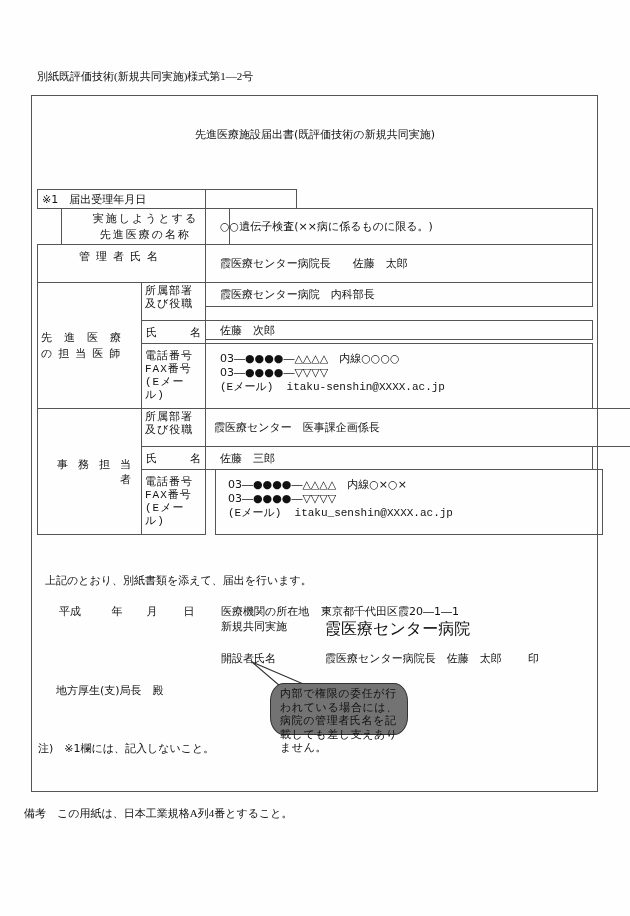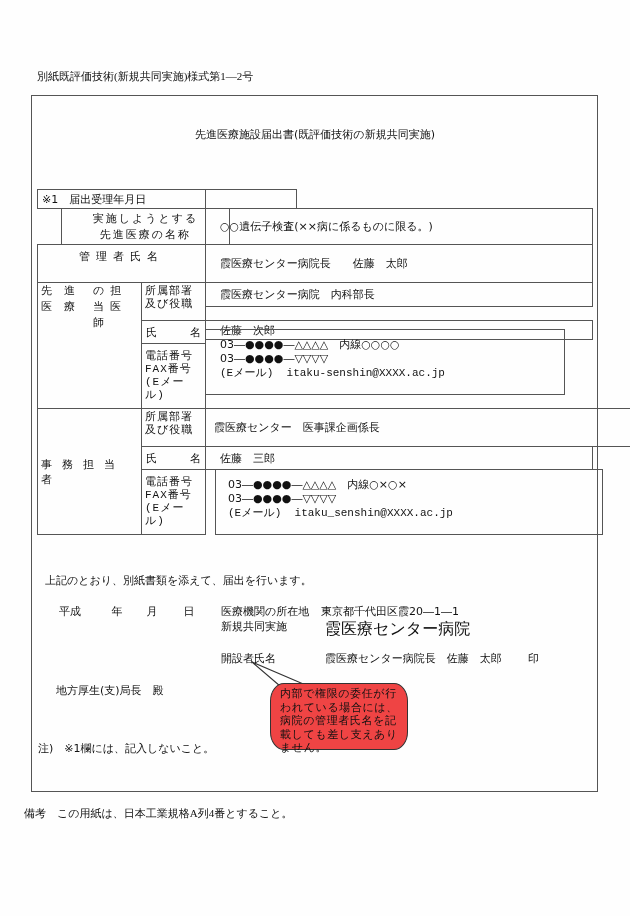--- a/index.html
+++ b/index.html
@@ -27,22 +27,22 @@
   #inst-addr-label { left:221px; top:604px; font-size:11px; }
   #inst-addr { left:321px; top:604px; font-size:11px; }
   #inst-name-label { left:221px; top:619px; font-size:11px; }
   #inst-name { left:325px; top:619px; font-size:16px; }
   #founder-label { left:221px; top:651px; font-size:11px; }
   #founder-name { left:325px; top:651px; font-size:11px; }
   #seal { left:528px; top:651px; font-size:11px; }
   #addressee { left:56px; top:683px; font-size:11px; }
   #note { left:38px; top:741px; font-size:11px; }
   #remark { left:24px; top:806px; font-size:11px; }
-  #bubble { left:270px; top:683px; width:138px; height:67px; border:1.2px solid #333; border-radius:14px/18px;
-            box-sizing:border-box; background:#ef4444; font-size:11px; line-height:13.5px; padding:3px 0 0 9px; white-space:normal; letter-spacing:0.6px; }
+  #bubble { left:270px; top:683px; width:138px; height:52px; border:1.2px solid #333; border-radius:14px/18px;
+            box-sizing:border-box; background:#737373; font-size:11px; line-height:13.5px; padding:3px 0 0 9px; white-space:normal; letter-spacing:0.6px; }
   #bubble-tail { left:250px; top:660px; }
 </style>
 </head>
 <body>
 
 <div class="abs serif" id="form-id">別紙既評価技術(新規共同実施)様式第1―2号</div>
 
 <div class="abs" id="outer-frame"></div>
 
 <div class="abs sans" id="title">先進医療施設届出書(既評価技術の新規共同実施)</div>
@@ -52,48 +52,48 @@
 
 <div class="cell lbl sans" style="left:37px;top:208px;width:169px;height:37px;">
   <span>実施しようとする</span>
   <span>先進医療の名称</span>
 </div>
 <div class="cell val sans" style="left:205px;top:208px;width:388px;height:37px;">○○遺伝子検査(××病に係るものに限る。)</div>
 
 <div class="cell sans" style="left:37px;top:244px;width:169px;height:39px;text-align:center;padding-top:4px;letter-spacing:6px;">管理者氏名</div>
 <div class="cell val sans" style="left:205px;top:244px;width:388px;height:39px;">霞医療センター病院長　　佐藤　太郎</div>
 
-<div class="cell sans" style="left:37px;top:282px;width:105px;height:127px;display:flex;flex-direction:row;justify-content:center;padding-left:3px;line-height:16px;">
+<div class="cell sans" style="left:37px;top:282px;width:105px;height:127px;display:flex;flex-direction:column;justify-content:center;padding-left:3px;line-height:16px;">
   <span style="letter-spacing:12px;">先進医療</span>
   <span style="letter-spacing:6px;">の担当医師</span>
 </div>
 <div class="cell sub mono" style="left:141px;top:282px;width:65px;height:39px;">
   <div>所属部署</div>
   <div>及び役職</div>
 </div>
 <div class="cell val sans" style="left:205px;top:282px;width:388px;height:25px;">霞医療センター病院　内科部長</div>
 
 <div class="cell sub-jst sans" style="left:141px;top:320px;width:65px;height:24px;">
   <span>氏</span>
   <span>名</span>
 </div>
 <div class="cell val sans" style="left:205px;top:320px;width:388px;height:20px;">佐藤　次郎</div>
 
 <div class="cell sub mono" style="left:141px;top:343px;width:65px;height:66px;padding-top:6px;">
   <div>電話番号</div>
   <div>FAX番号</div>
   <div>(Eメール)</div>
 </div>
-<div class="cell valtop sans" style="left:205px;top:329px;width:360px;height:66px;">
+<div class="cell valtop sans" style="left:205px;top:343px;width:388px;height:66px;">
   <div>03―●●●●―△△△△　内線○○○○</div>
   <div>03―●●●●―▽▽▽▽</div>
   <div class="mono"><span>(Eメール)</span>&nbsp;&nbsp;<span>itaku-senshin@XXXX.ac.jp</span></div>
 </div>
 
-<div class="cell sans" style="left:37px;top:408px;width:105px;height:127px;display:flex;align-items:center;padding-left:3px;letter-spacing:10px;">事務担当者</div>
+<div class="cell sans" style="left:37px;top:408px;width:105px;height:127px;display:flex;align-items:center;padding-left:13px;letter-spacing:10px;text-align:right;">事務担当者</div>
 <div class="cell sub mono" style="left:141px;top:408px;width:65px;height:39px;">
   <div>所属部署</div>
   <div>及び役職</div>
 </div>
 <div class="cell val sans" style="left:205px;top:408px;width:444px;height:39px;padding-left:8px;">霞医療センター　医事課企画係長</div>
 
 <div class="cell sub-jst sans" style="left:141px;top:446px;width:65px;height:24px;">
   <span>氏</span>
   <span>名</span>
 </div>

